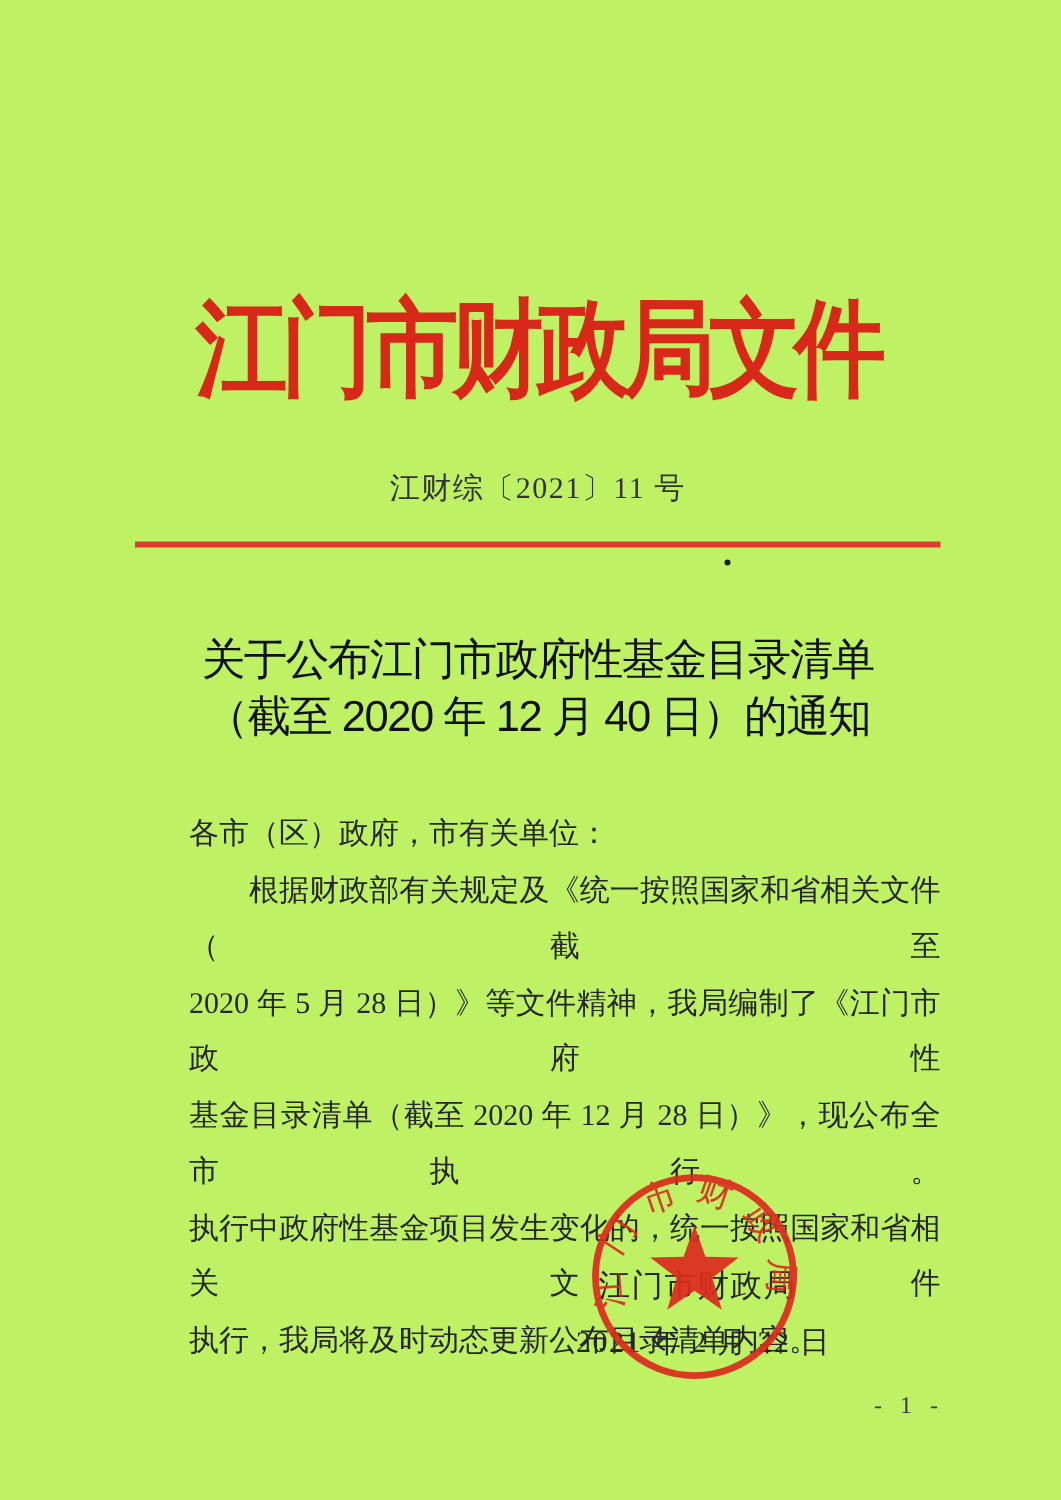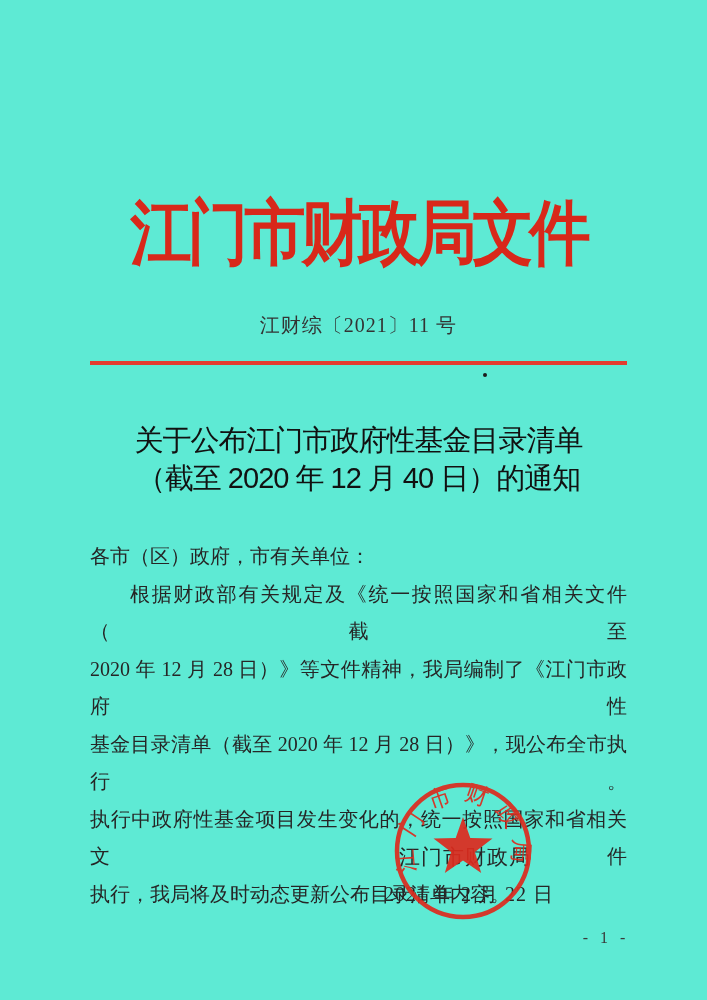--- a/index.html
+++ b/index.html
@@ -1,19 +1,19 @@
 <!DOCTYPE html>
 <html><head>
 <meta charset="utf-8">
 <style>
   html,body{margin:0;padding:0;background:#ffffff;}
   .page{
     position:relative;
     width:707px;height:1000px;
-    background:#5eead4;
+    background:#bef264;
     overflow:hidden;
     font-family:"Liberation Serif","DejaVu Serif",serif;
   }
   .content-center{position:absolute;left:90px;width:537px;text-align:center;font-family:Liberation Serif, serif;}
   .header-title{
     top:186px;
     font-size:61px;
     font-weight:bold;
     letter-spacing:-4px;
     color:#d8281a;
@@ -51,21 +51,21 @@
     font-family:"Liberation Sans","DejaVu Sans",sans-serif;
   }
   .body-block{
     position:absolute;
     left:90px;top:538px;
     width:537px;
     font-size:20px;
     line-height:37.5px;
     color:#262626;
   }
-  .body-line{white-space:nowrap;}
+  .body-line{white-space:nowrap;margin-left:36px;}
   .body-line.justify{
     white-space:normal;
     text-align:justify;
     text-align-last:justify;
   }
   .body-line.indent{text-indent:2em;}
   .signature-line{
     position:absolute;
     left:399px;top:843px;
     font-size:21px;
@@ -111,21 +111,21 @@
   <div class="black-dot"></div>
 
   <div class="content-center notice-title">
     <div>关于公布江门市政府性基金目录清单</div>
     <div>（截至 2020 年 12 月 40 日）的通知</div>
   </div>
 
   <div class="body-block">
     <div class="body-line">各市（区）政府，市有关单位：</div>
     <div class="body-line justify indent">根据财政部有关规定及《统一按照国家和省相关文件（截至</div>
-    <div class="body-line justify">2020 年 12 月 28 日）》等文件精神，我局编制了《江门市政府性</div>
+    <div class="body-line justify">2020 年 5 月 28 日）》等文件精神，我局编制了《江门市政府性</div>
     <div class="body-line justify">基金目录清单（截至 2020 年 12 月 28 日）》，现公布全市执行。</div>
     <div class="body-line justify">执行中政府性基金项目发生变化的，统一按照国家和省相关文件</div>
     <div class="body-line">执行，我局将及时动态更新公布目录清单内容。</div>
   </div>
 
   <div class="signature-line">江门市财政局</div>
 
   <div class="date-line">2021 年 2 月 22 日</div>
 
   <svg class="seal" viewBox="0 0 150 150">

